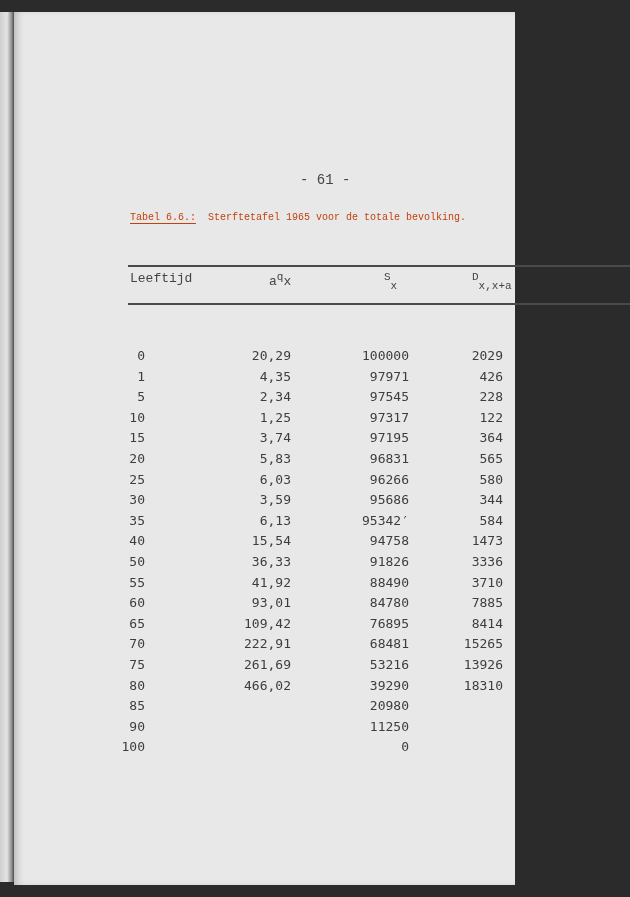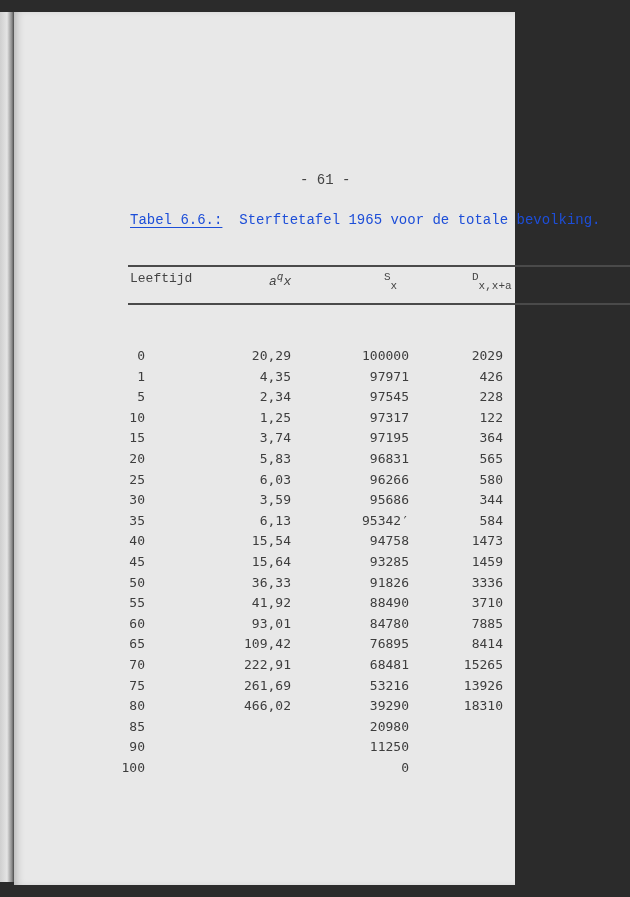--- a/index.html
+++ b/index.html
@@ -13,29 +13,29 @@
     position: absolute; left: 0; top: 12px; width: 14px; height: 870px;
     background: linear-gradient(to right, #cfcfcf 0%, #e4e4e4 50%, #8a8a8a 85%, #4a4a4a 100%);
   }
   .page {
     position: absolute; left: 14px; top: 12px; width: 501px; height: 873px;
     background: #e8e8e8;
     box-shadow: inset 6px 0 8px -4px rgba(0,0,0,0.25);
   }
   .abs { position: absolute; white-space: nowrap; }
   .page-number { left: 286px; top: 160px; font-size: 14px; color: #444; }
-  .caption { left: 116px; top: 200px; font-size: 14px; color: #1d4ed8; }
+  .caption { left: 116px; top: 200px; font-size: 10px; color: #c2410c; }
   .caption .label { text-decoration: underline; text-underline-offset: 3px; }
   .rule { position: absolute; left: 114px; width: 504px; height: 2px; background: #4a4a4a; }
   .rule.top { top: 253px; }
   .rule.bottom { top: 291px; }
   .hdr { top: 259px; font-size: 13px; color: #444; }
   .hdr sup, .hdr sub { font-size: 11px; }
   .hdr-age { left: 116px; }
-  .hdr-q { left: 255px; font-style: italic; }
+  .hdr-q { left: 255px; }
   .hdr-s { left: 370px; }
   .hdr-d { left: 458px; }
   .table-body { position: absolute; left: 0; top: 336px; width: 604px; }
   .row { position: relative; height: 20.6px; font-size: 13px; color: #3d3d3d; font-family: "DejaVu Sans Mono", monospace; }
   .cell { position: absolute; top: 0; text-align: right; }
   .c-age { right: 473px; width: 40px; }
   .c-q { right: 327px; width: 80px; }
   .c-s { right: 209px; width: 80px; }
   .c-d { right: 115px; width: 80px; }
 </style>
@@ -115,26 +115,20 @@
         <span class="cell c-s">95342′</span>
         <span class="cell c-d">584</span>
       </div>
       <div class="row">
         <span class="cell c-age">40</span>
         <span class="cell c-q">15,54</span>
         <span class="cell c-s">94758</span>
         <span class="cell c-d">1473</span>
       </div>
       <div class="row">
-        <span class="cell c-age">45</span>
-        <span class="cell c-q">15,64</span>
-        <span class="cell c-s">93285</span>
-        <span class="cell c-d">1459</span>
-      </div>
-      <div class="row">
         <span class="cell c-age">50</span>
         <span class="cell c-q">36,33</span>
         <span class="cell c-s">91826</span>
         <span class="cell c-d">3336</span>
       </div>
       <div class="row">
         <span class="cell c-age">55</span>
         <span class="cell c-q">41,92</span>
         <span class="cell c-s">88490</span>
         <span class="cell c-d">3710</span>

